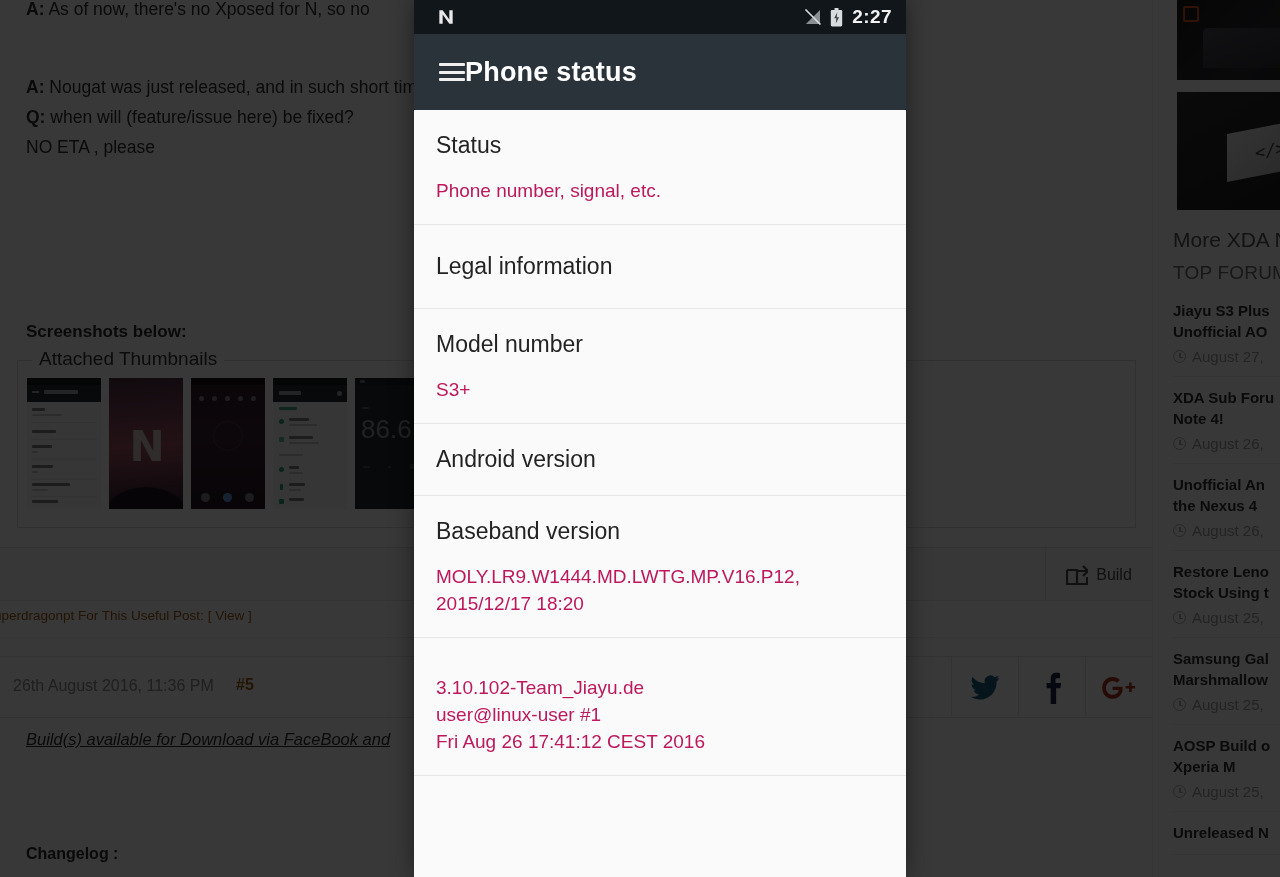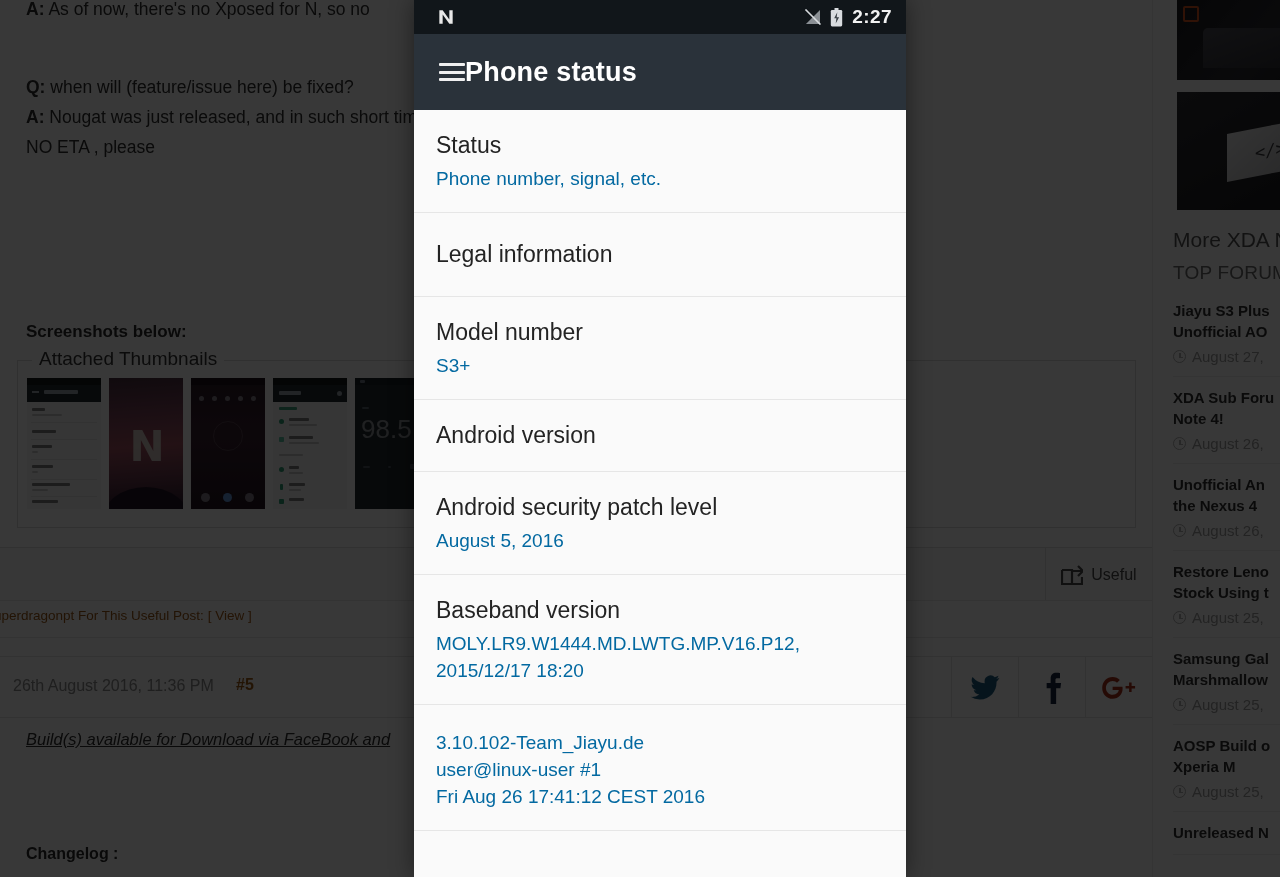--- a/index.html
+++ b/index.html
@@ -249,36 +249,36 @@
     font-size: 27px; font-weight: bold; letter-spacing: .2px;
   }
 
   .list { background: #fafafa; }
   .list-item {
     padding: 20px 0 20px 22px;
     border-bottom: 1px solid #e6e6e6;
     background: #fafafa;
   }
   .li-title { font-size: 23px; color: #232323; line-height: 31px; }
-  .li-sub { font-size: 19px; color: #0369a1; line-height: 27px; margin-top: 4px; white-space: pre-line; }
+  .li-sub { font-size: 19px; color: #be185d; line-height: 27px; margin-top: 16px; white-space: pre-line; }
 </style>
 </head>
 <body>
 
 <div id="page-root">
 
   <div class="bg-page">
 
     <div class="article-col">
 
       <div class="post-body">
         <div class="faq-line"><b>A:</b> <span>As of now, there's no Xposed for N, so no</span></div>
         <div class="spacer-lg"></div>
+        <div class="faq-line"><b>A:</b> <span>Nougat was just released, and in such short tim</span></div>
         <div class="faq-line"><b>Q:</b> <span>when will (feature/issue here) be fixed?</span></div>
-        <div class="faq-line"><b>A:</b> <span>Nougat was just released, and in such short tim</span></div>
         <div class="faq-line"><span>NO ETA , please</span></div>
       </div>
 
       <div class="screenshots-head">Screenshots below:</div>
 
       <div class="thumb-fieldset">
         <div class="thumb-legend">Attached Thumbnails</div>
 
         <div class="thumb-strip">
 
@@ -343,37 +343,37 @@
             <div class="tb-line" style="left:16px;top:111px;width:12px;height:2px;"></div>
             <div class="tg-sw" style="left:6px;top:121px;background:#2e9e76;"></div>
             <div class="tb-line dark" style="left:16px;top:120px;width:15px;height:3px;"></div>
           </div>
 
           <div class="thumb tb-radio thumb-clip">
             <div class="r-bar"></div>
             <div class="tb-line" style="left:5px;top:2px;width:5px;height:3px;background:#6d7983;"></div>
             <div class="tb-line" style="left:62px;top:12px;width:6px;height:6px;background:#5e6a74;border-radius:50%;"></div>
             <div class="tb-line" style="left:7px;top:29px;width:7px;height:2px;background:#59636c;"></div>
-            <div class="r-freq">98.5</div>
+            <div class="r-freq">86.6</div>
             <div class="tb-line" style="left:8px;top:88px;width:7px;height:2px;background:#4e5861;"></div>
             <div class="tb-line" style="left:33px;top:88px;width:3px;height:2px;background:#4e5861;"></div>
             <div class="tb-line" style="left:55px;top:86px;width:5px;height:5px;background:#4e5861;"></div>
           </div>
 
         </div>
       </div>
 
       <div class="post-footer-bar">
         <div class="reply-btn">
           <svg width="22" height="20" viewBox="0 0 22 20">
             <path d="M1 5 H11 V19 H21 V12" fill="none" stroke="#4a4a4a" stroke-width="2.2"></path>
             <path d="M1 5 V19 H21" fill="none" stroke="#4a4a4a" stroke-width="2.2"></path>
             <path d="M12 6 L21 6 M17 1 L22 6 L17 11" fill="none" stroke="#4a4a4a" stroke-width="2.2"></path>
           </svg>
-          <span>Useful</span>
+          <span>Build</span>
         </div>
       </div>
 
       <div class="thanks-rule-top"></div>
       <div class="thanks-row">
         <span>uperdragonpt For This Useful Post:</span>
         <span class="view-link">[ View ]</span>
       </div>
       <div class="thanks-rule-bot"></div>
 
@@ -512,24 +512,20 @@
         <div class="li-title">Legal information</div>
       </div>
       <div class="list-item">
         <div class="li-title">Model number</div>
         <div class="li-sub">S3+</div>
       </div>
       <div class="list-item">
         <div class="li-title">Android version</div>
       </div>
       <div class="list-item">
-        <div class="li-title">Android security patch level</div>
-        <div class="li-sub">August 5, 2016</div>
-      </div>
-      <div class="list-item">
         <div class="li-title">Baseband version</div>
         <div class="li-sub">MOLY.LR9.W1444.MD.LWTG.MP.V16.P12,
 2015/12/17 18:20</div>
       </div>
       <div class="list-item">
         <div class="li-sub">3.10.102-Team_Jiayu.de
 user@linux-user #1
 Fri Aug 26 17:41:12 CEST 2016</div>
       </div>
     </div>

